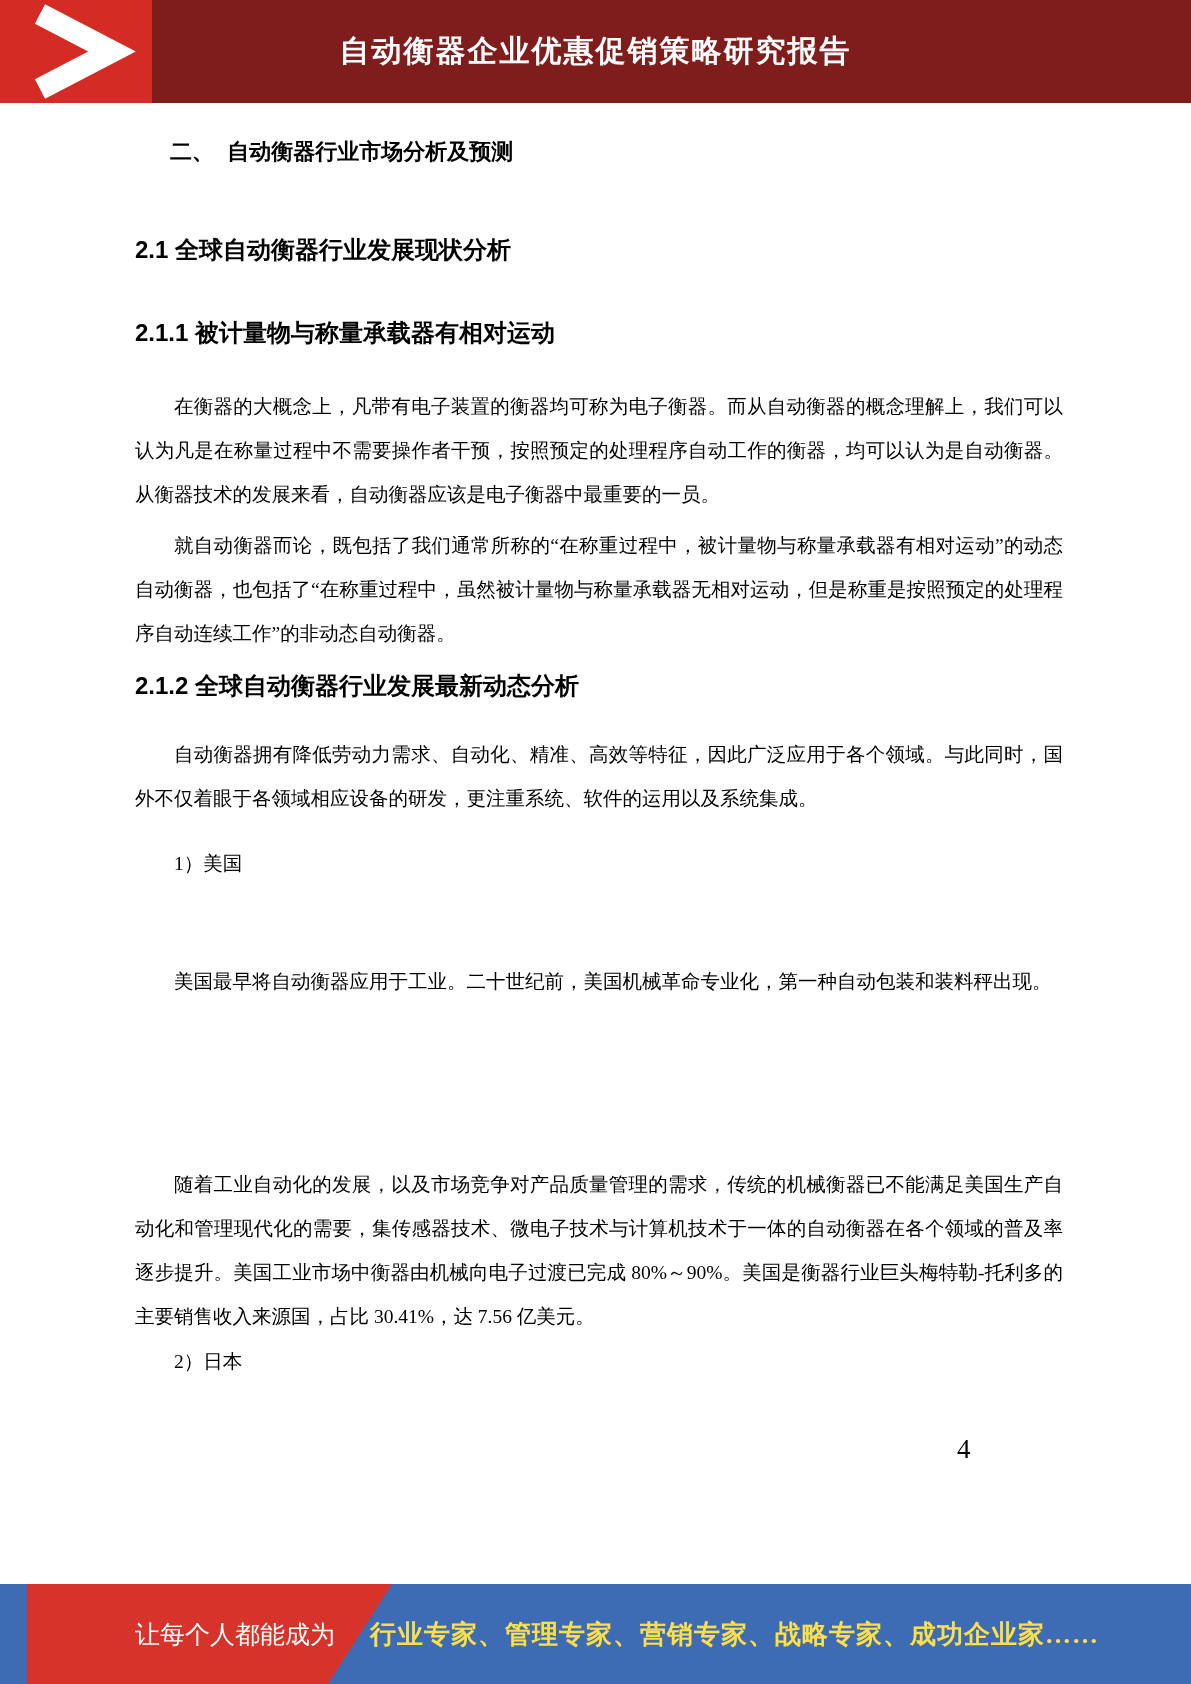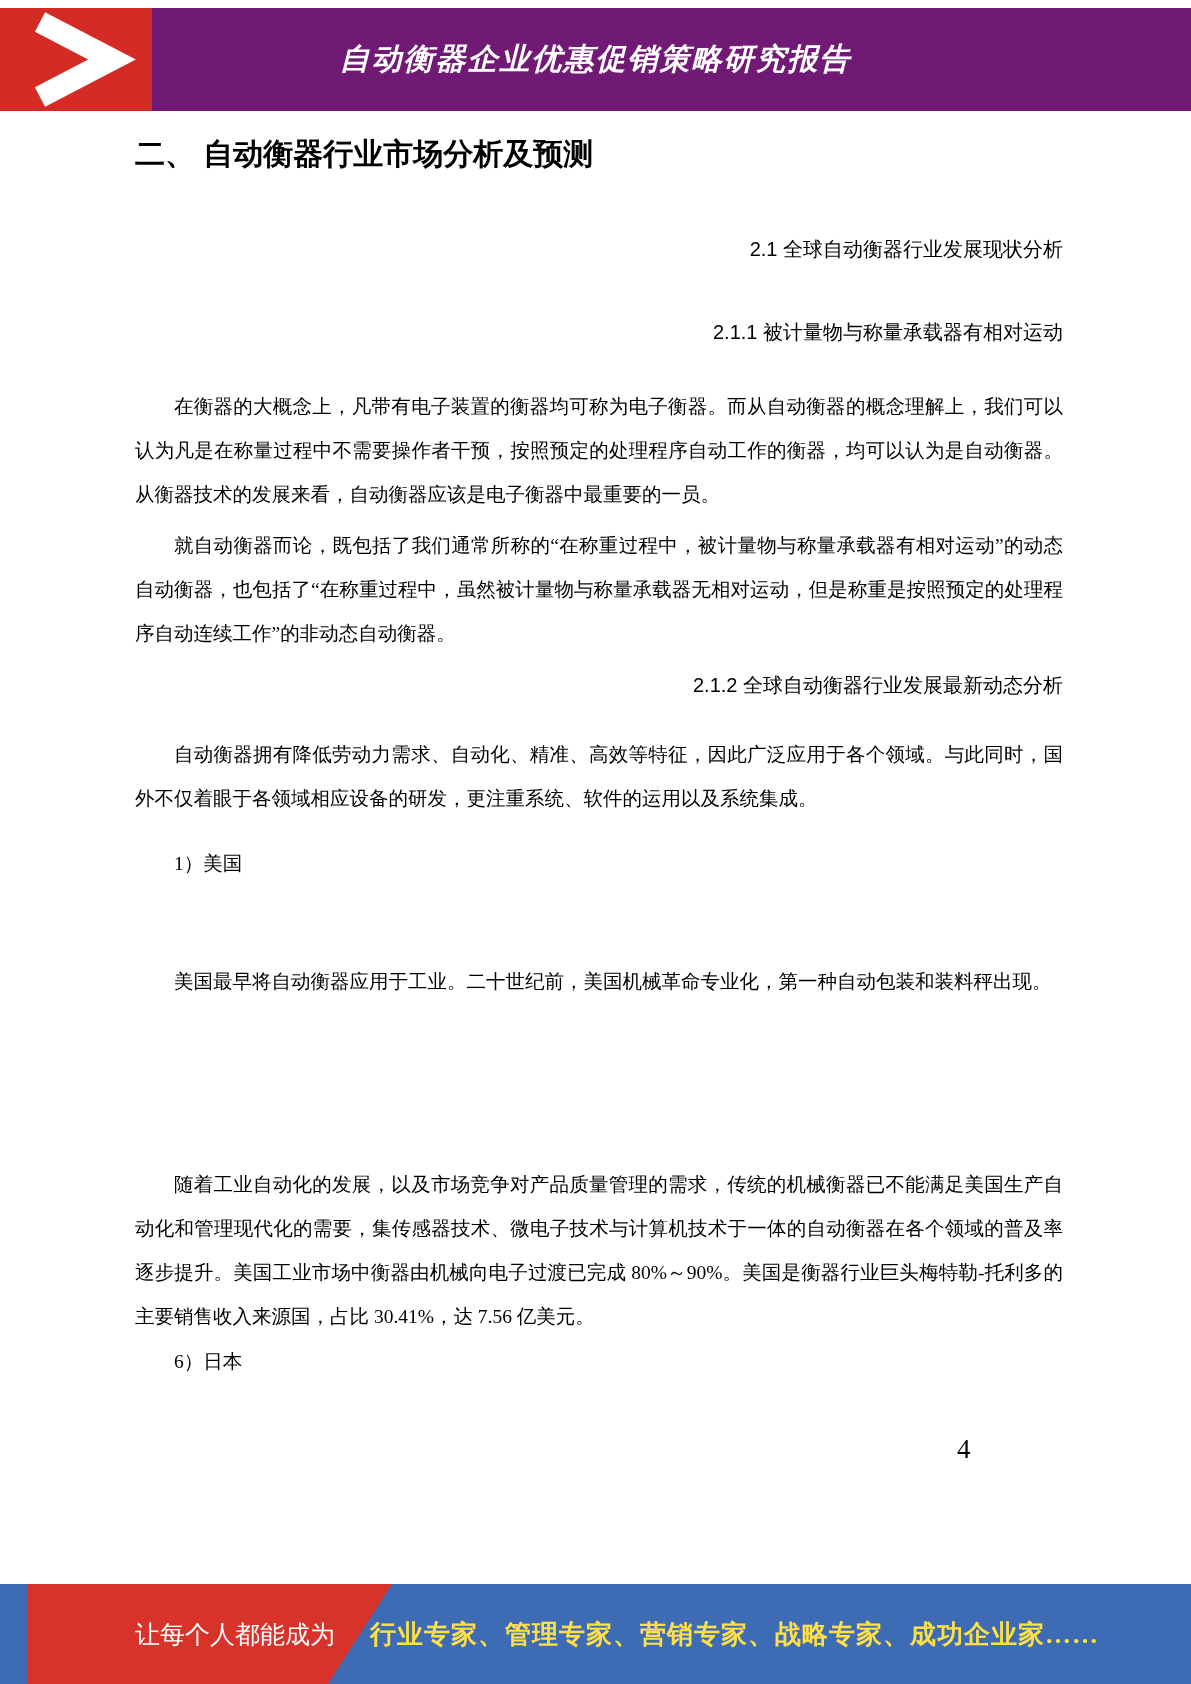--- a/index.html
+++ b/index.html
@@ -6,44 +6,43 @@
   .page{
     position:relative;
     width:1191px;height:1684px;
     background:#ffffff;
     overflow:hidden;
     font-family:"Liberation Serif","DejaVu Serif",serif;
     color:#000;
   }
   
   .header{
-    position:absolute;top:8px;left:0;width:1191px;height:103px;
-    background:#701a75;
-    font-style:italic;
+    position:absolute;top:0;left:0;width:1191px;height:103px;
+    background:#7f1d1d;
   }
   .header-title{
     position:absolute;left:0;top:0;width:100%;height:103px;
     display:flex;align-items:center;justify-content:center;
     color:#ffffff;font-family:"Liberation Sans","DejaVu Sans",sans-serif;
     font-weight:bold;font-size:30px;letter-spacing:2px;
   }
   .header-red-block{
     position:absolute;left:0;top:0;width:152px;height:103px;
     background:#d42b25;
   }
   .header-red-block svg{display:block;width:152px;height:103px;}
   
   .block{position:absolute;left:135px;width:928px;}
   .h1{
-    font-family:Liberation Sans, sans-serif;
-    font-weight:bold;font-size:30px;line-height:42px;
+    font-family:Liberation Mono, monospace;
+    font-weight:bold;font-size:22px;line-height:42px;margin-left:35px;
   }
   .h2, .h3{
     font-family:"Liberation Sans","DejaVu Sans",sans-serif;
-    font-weight:normal;font-size:20px;line-height:35px;text-align:right;
+    font-weight:bold;font-size:24px;line-height:35px;
   }
   .para{
     font-size:19.5px;line-height:44px;
     text-align:justify;text-indent:2em;
   }
   .listline{
     font-size:19.5px;line-height:44px;text-indent:2em;
   }
   .page-number{
     position:absolute;left:957px;top:1433px;
@@ -105,21 +104,21 @@
 
   <div class="block para" style="top:733px;">自动衡器拥有降低劳动力需求、自动化、精准、高效等特征，因此广泛应用于各个领域。与此同时，国外不仅着眼于各领域相应设备的研发，更注重系统、软件的运用以及系统集成。</div>
 
   <div class="block listline" style="top:842px;">1）美国</div>
 
   <div class="block para" style="top:960px;">美国最早将自动衡器应用于工业。二十世纪前，美国机械革命专业化，第一种自动包装和装料秤出现。</div>
 
 
   <div class="block para" style="top:1163px;">随着工业自动化的发展，以及市场竞争对产品质量管理的需求，传统的机械衡器已不能满足美国生产自动化和管理现代化的需要，集传感器技术、微电子技术与计算机技术于一体的自动衡器在各个领域的普及率逐步提升。美国工业市场中衡器由机械向电子过渡已完成 80%～90%。美国是衡器行业巨头梅特勒-托利多的主要销售收入来源国，占比 30.41%，达 7.56 亿美元。</div>
 
-  <div class="block listline" style="top:1340px;">6）日本</div>
+  <div class="block listline" style="top:1340px;">2）日本</div>
 
   <div class="page-number">4</div>
 
   <div class="footer">
     <div class="footer-red"></div>
     <div class="footer-blue-strip"></div>
     <div class="footer-left-text">让每个人都能成为</div>
     <div class="footer-right-text">行业专家、管理专家、营销专家、战略专家、成功企业家……</div>
   </div>
 

